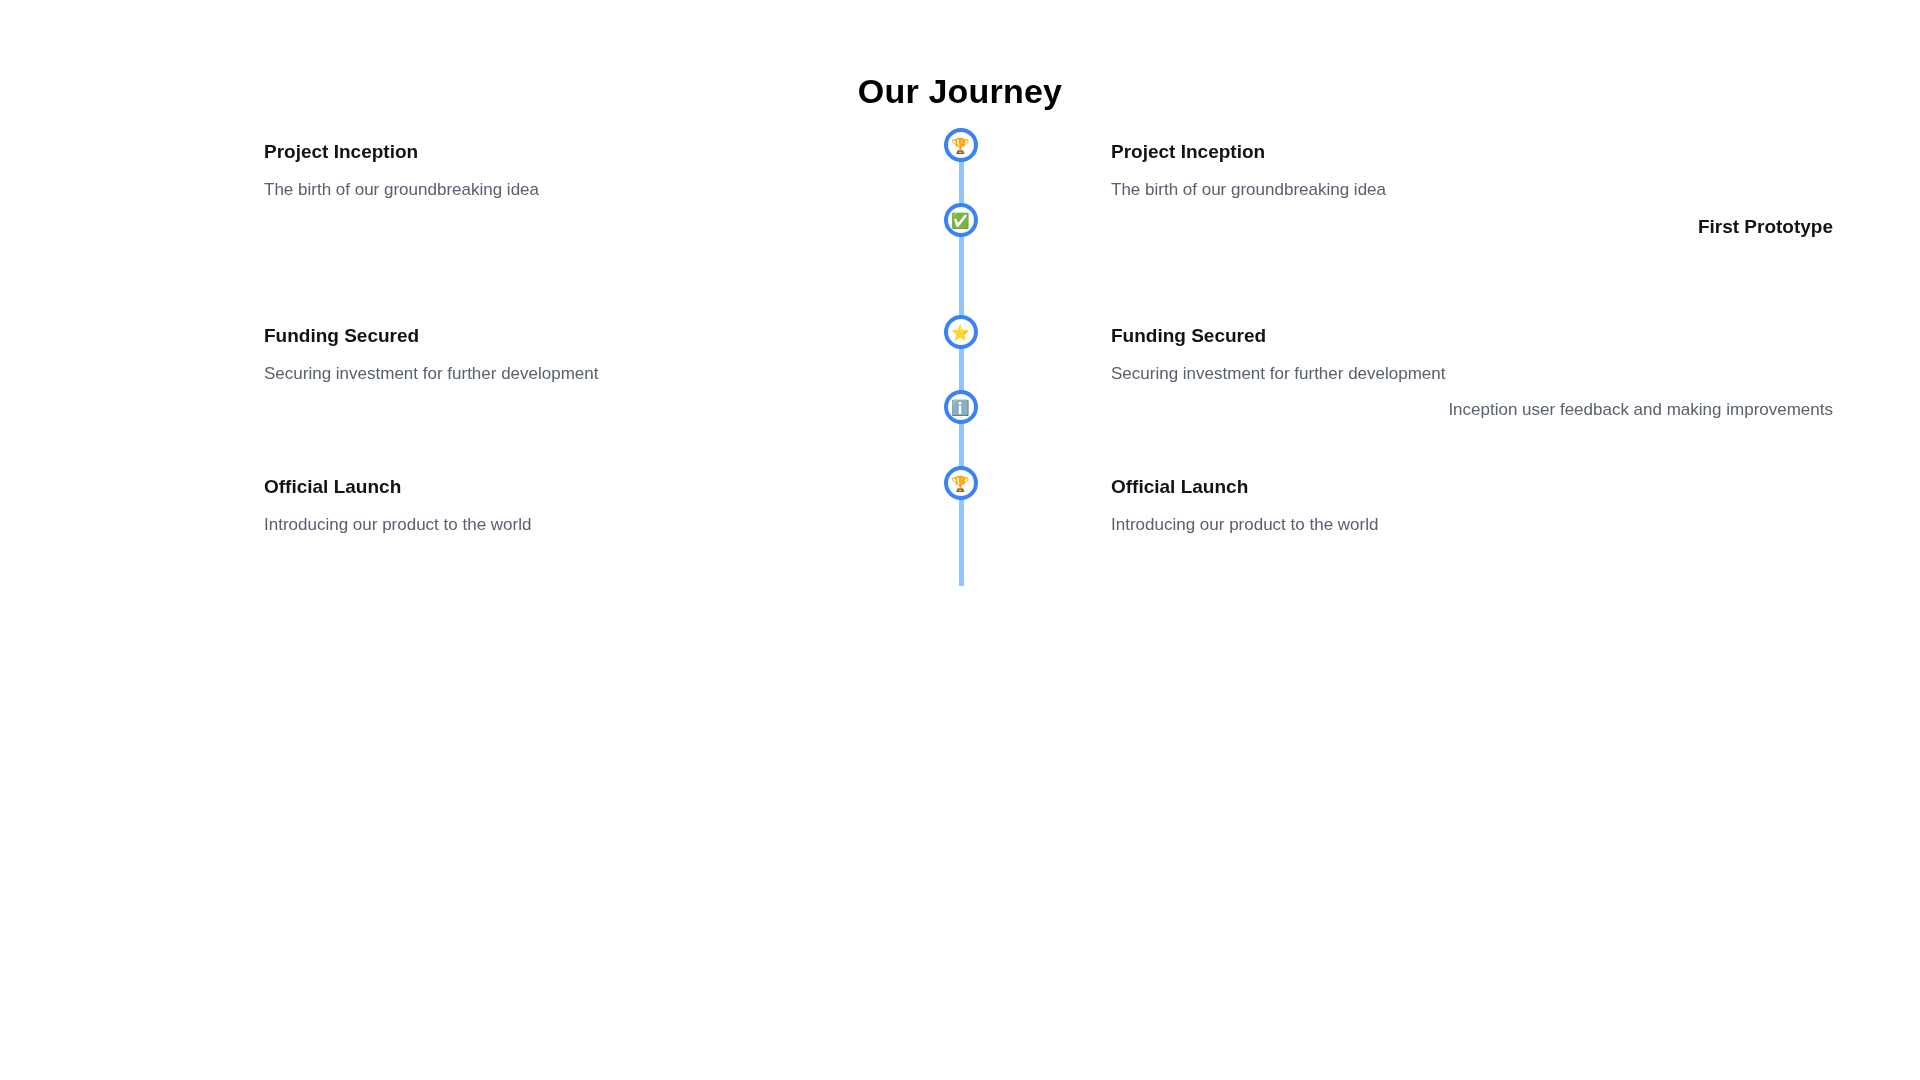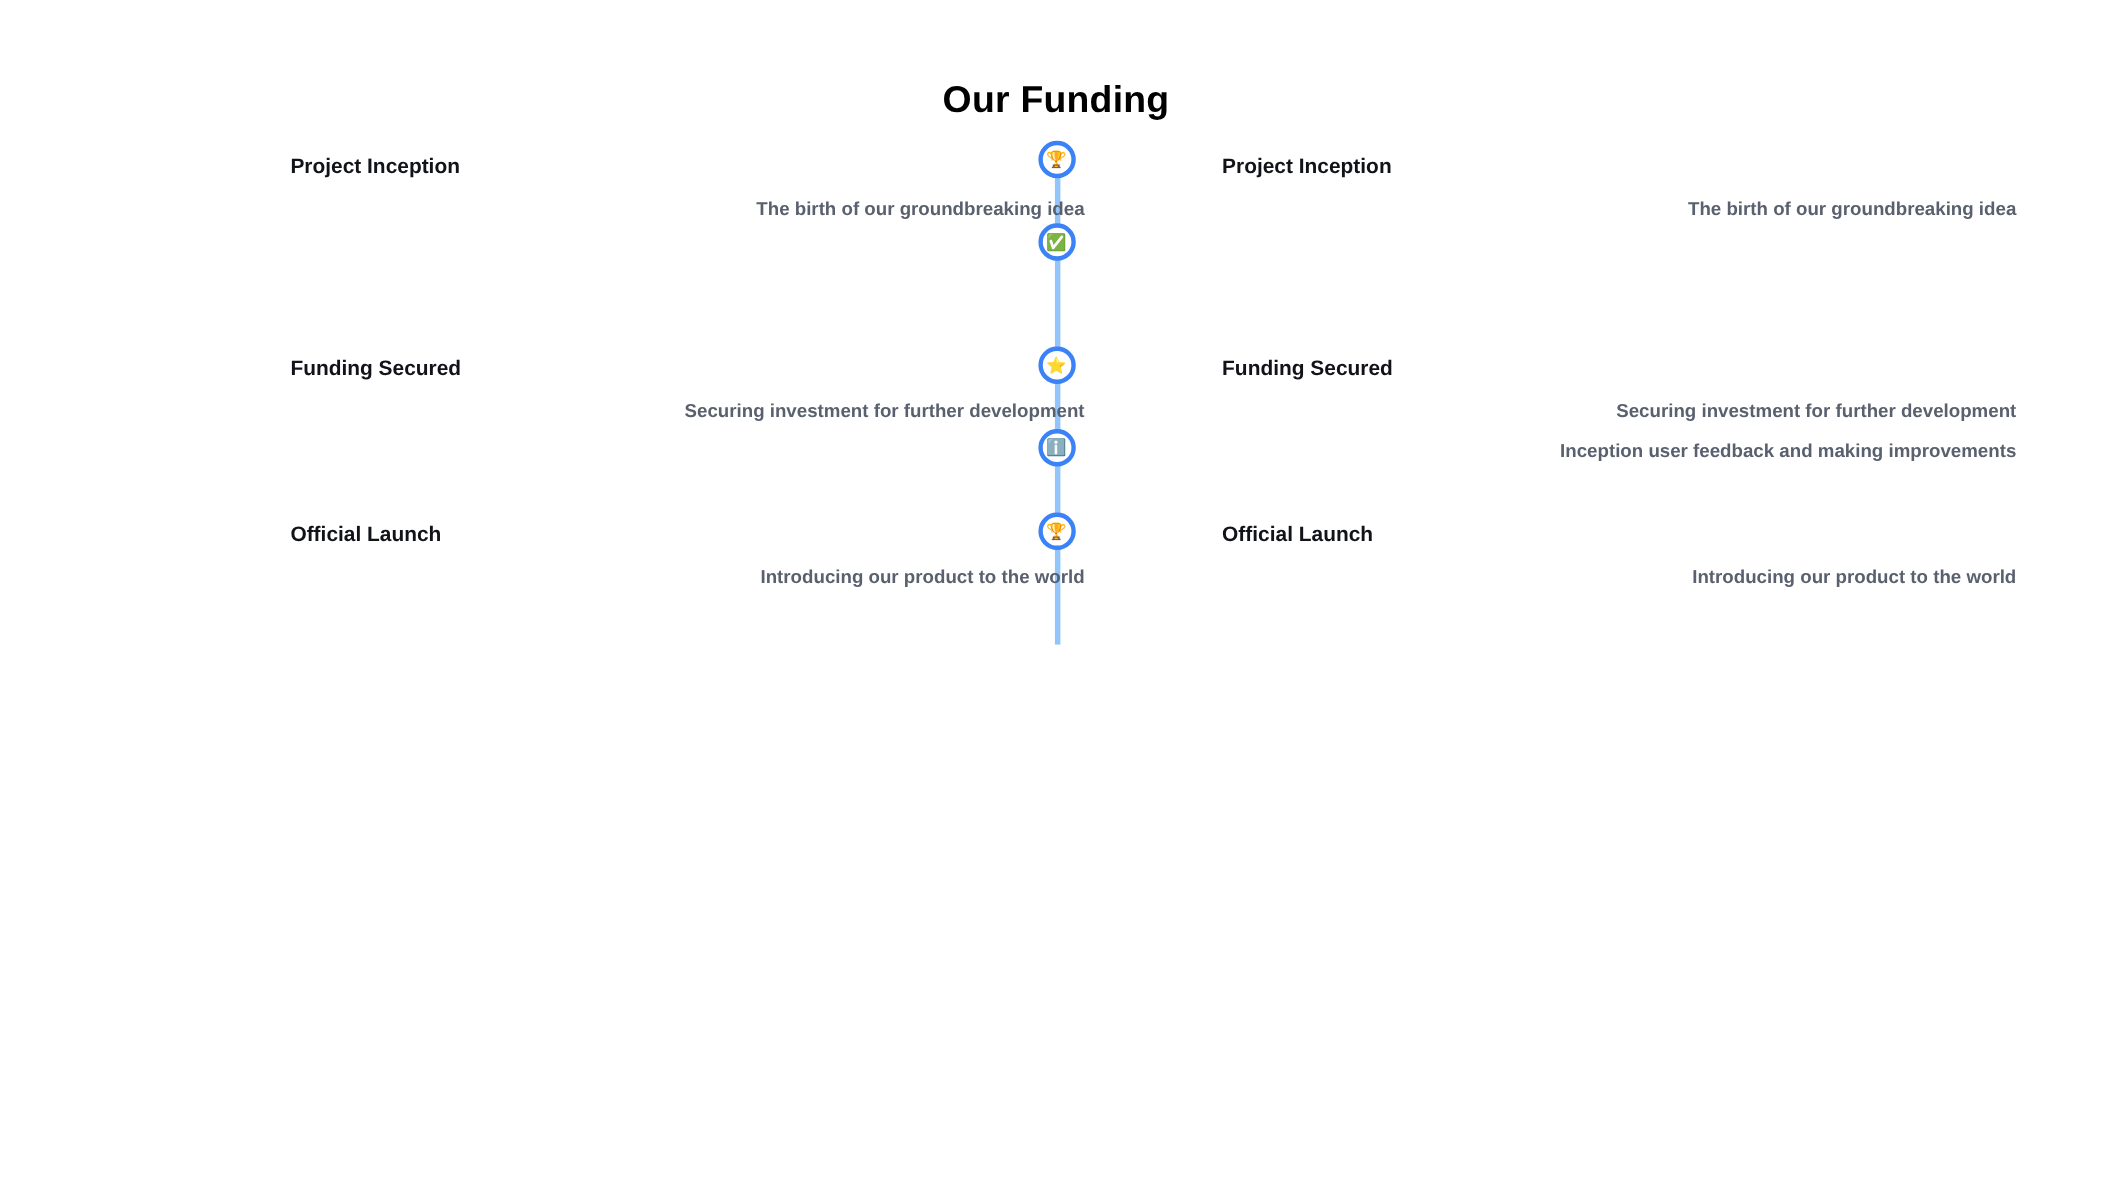--- a/index.html
+++ b/index.html
@@ -75,26 +75,25 @@
   .tl-title {
     font-size: 19px;
     font-weight: bold;
     color: #111318;
     line-height: 1.3;
     margin: 0 0 14px 0;
     white-space: nowrap;
   }
   .tl-desc {
     font-size: 17px;
-    font-weight: bold;
+    font-weight: normal;
     color: #59606e;
     line-height: 1.35;
     margin: 0;
     white-space: nowrap;
-    text-align: right;
   }
   .tl-side.left .tl-title,
   .tl-side.left .tl-desc { margin-left: 0; }
 
   
   .tl-marker {
     position: absolute;
     left: 50%;
     transform: translateX(-50%);
     top: 0;
@@ -121,21 +120,21 @@
     margin-left: -17px;
     width: 34px;
     height: 34px;
   }
 </style>
 </head>
 <body>
 
 <div class="page">
 
-  <h1 class="page-title">Our Funding</h1>
+  <h1 class="page-title">Our Journey</h1>
 
   <div class="timeline">
 
     <div class="timeline-rail"></div>
 
     <div class="tl-row" style="position:absolute; top:0px;">
       <div class="tl-side left">
         <div class="tl-title">Project Inception</div>
         <div class="tl-desc">The birth of our groundbreaking idea</div>
       </div>
@@ -145,20 +144,21 @@
       </div>
     </div>
     <div class="marker-abs" style="top:-12px;">
       <div class="tl-marker">
         <span class="glyph">🏆</span>
       </div>
     </div>
 
     <div class="tl-row" style="position:absolute; top:75px;">
       <div class="tl-side right align-right">
+        <div class="tl-title">First Prototype</div>
       </div>
     </div>
     <div class="marker-abs" style="top:63px;">
       <div class="tl-marker">
         <span class="glyph">✅</span>
       </div>
     </div>
 
     <div class="tl-row" style="position:absolute; top:184px;">
       <div class="tl-side left">

